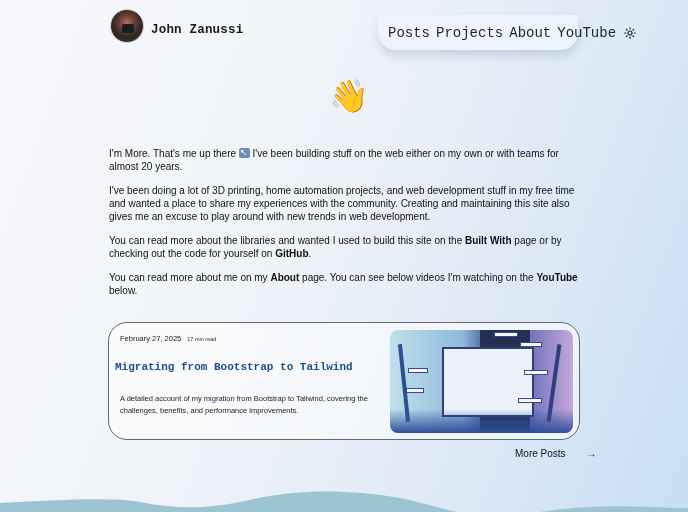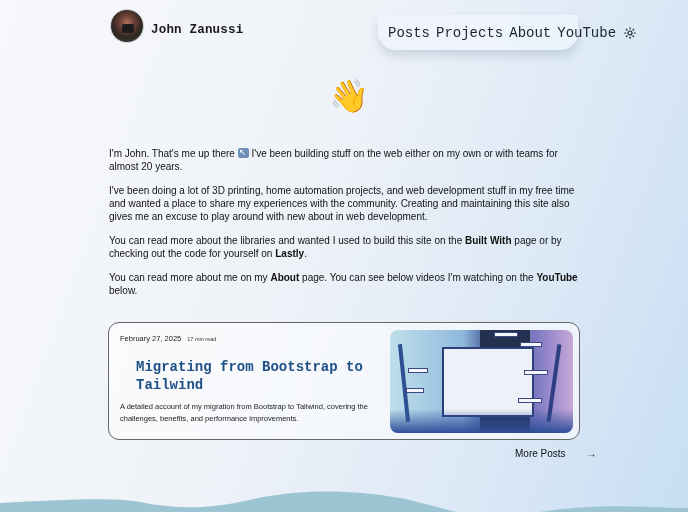--- a/index.html
+++ b/index.html
@@ -45,31 +45,31 @@
   .content p { margin-bottom: 11px; }
   .content a { color: #111; font-weight: bold; }
   .up-emoji {
     display: inline-block; width: 11px; height: 10px; background: #6d8fb5; border-radius: 2px;
     vertical-align: -1px; position: relative;
   }
   .up-emoji::after { content: "↖"; position: absolute; left: 1px; top: -2px; color: #fff; font-size: 9px; line-height: 12px; }
 
   .post-card {
     position: absolute; left: 108px; top: 322px; width: 472px; height: 118px;
-    border: 1px solid #666; border-radius: 11px;
+    border: 1px solid #666; border-radius: 19px;
     background: rgba(255,255,255,0.55);
   }
   .post-meta { position: absolute; left: 11px; top: 11px; display: flex; align-items: baseline; }
   .post-date { font-size: 7.5px; color: #222; }
   .post-read { font-size: 5.5px; color: #333; margin-left: 6px; }
   .post-title {
-    position: absolute; left: 27px; top: 27px; width: 260px;
-    font-size: 14px; line-height: 18px; font-weight: bold; color: #1e4f86;
+    position: absolute; left: 6px; top: 27px; width: 260px;
+    font-size: 11px; line-height: 18px; font-weight: bold; color: #1e4f86;
   }
-  .post-desc { position: absolute; left: 11px; top: 70px; width: 270px; font-size: 7.5px; line-height: 12px; color: #222; margin-top: 8px; }
+  .post-desc { position: absolute; left: 11px; top: 70px; width: 270px; font-size: 7.5px; line-height: 12px; color: #222; }
   .post-image {
     position: absolute; left: 281px; top: 7px; width: 183px; height: 103px;
     border-radius: 8px; overflow: hidden;
     background: linear-gradient(90deg, #bfe0ea 0%, #8fb8dd 40%, #3d4f8a 55%, #7e79c2 80%, #c7a8d8 100%);
   }
   .post-image .screen { position: absolute; left: 52px; top: 17px; width: 92px; height: 70px; background: #eef2f8; border: 2px solid #2b3f78; }
   .post-image .screen-dark { position: absolute; left: 90px; top: 0; width: 50px; height: 100%; background: #24304f; }
   .post-image .palm-l { position: absolute; left: 12px; top: 14px; width: 4px; height: 78px; background: #2d4f92; transform: rotate(-6deg); }
   .post-image .palm-r { position: absolute; left: 162px; top: 14px; width: 4px; height: 78px; background: #2d3f82; transform: rotate(8deg); }
   .post-image .leaves { position: absolute; left: 0; bottom: 0; width: 100%; height: 24px; background: linear-gradient(0deg, #2f4f9a, rgba(47,79,154,0)); }
@@ -106,25 +106,25 @@
         <line x1="18" y1="6" x2="19.4" y2="4.6"></line>
       </svg>
     </span>
   </nav>
 </header>
 
 <div class="wave-emoji">👋</div>
 
 <main class="content">
   <p>
-    <span>I'm John. That's me up there </span><span class="up-emoji"></span><span> I've been building stuff on the web either on my own or with teams for almost 20 years.</span>
+    <span>I'm More. That's me up there </span><span class="up-emoji"></span><span> I've been building stuff on the web either on my own or with teams for almost 20 years.</span>
   </p>
-  <p>I've been doing a lot of 3D printing, home automation projects, and web development stuff in my free time and wanted a place to share my experiences with the community. Creating and maintaining this site also gives me an excuse to play around with new about in web development.</p>
+  <p>I've been doing a lot of 3D printing, home automation projects, and web development stuff in my free time and wanted a place to share my experiences with the community. Creating and maintaining this site also gives me an excuse to play around with new trends in web development.</p>
   <p>
-    <span>You can read more about the libraries and wanted I used to build this site on the </span><a>Built With</a><span> page or by checking out the code for yourself on </span><a>Lastly</a><span>.</span>
+    <span>You can read more about the libraries and wanted I used to build this site on the </span><a>Built With</a><span> page or by checking out the code for yourself on </span><a>GitHub</a><span>.</span>
   </p>
   <p>
     <span>You can read more about me on my </span><a>About</a><span> page. You can see below videos I'm watching on the </span><a>YouTube</a><span> below.</span>
   </p>
 </main>
 
 <article class="post-card">
   <div class="post-meta">
     <span class="post-date">February 27, 2025</span>
     <span class="post-read">17 min read</span>

